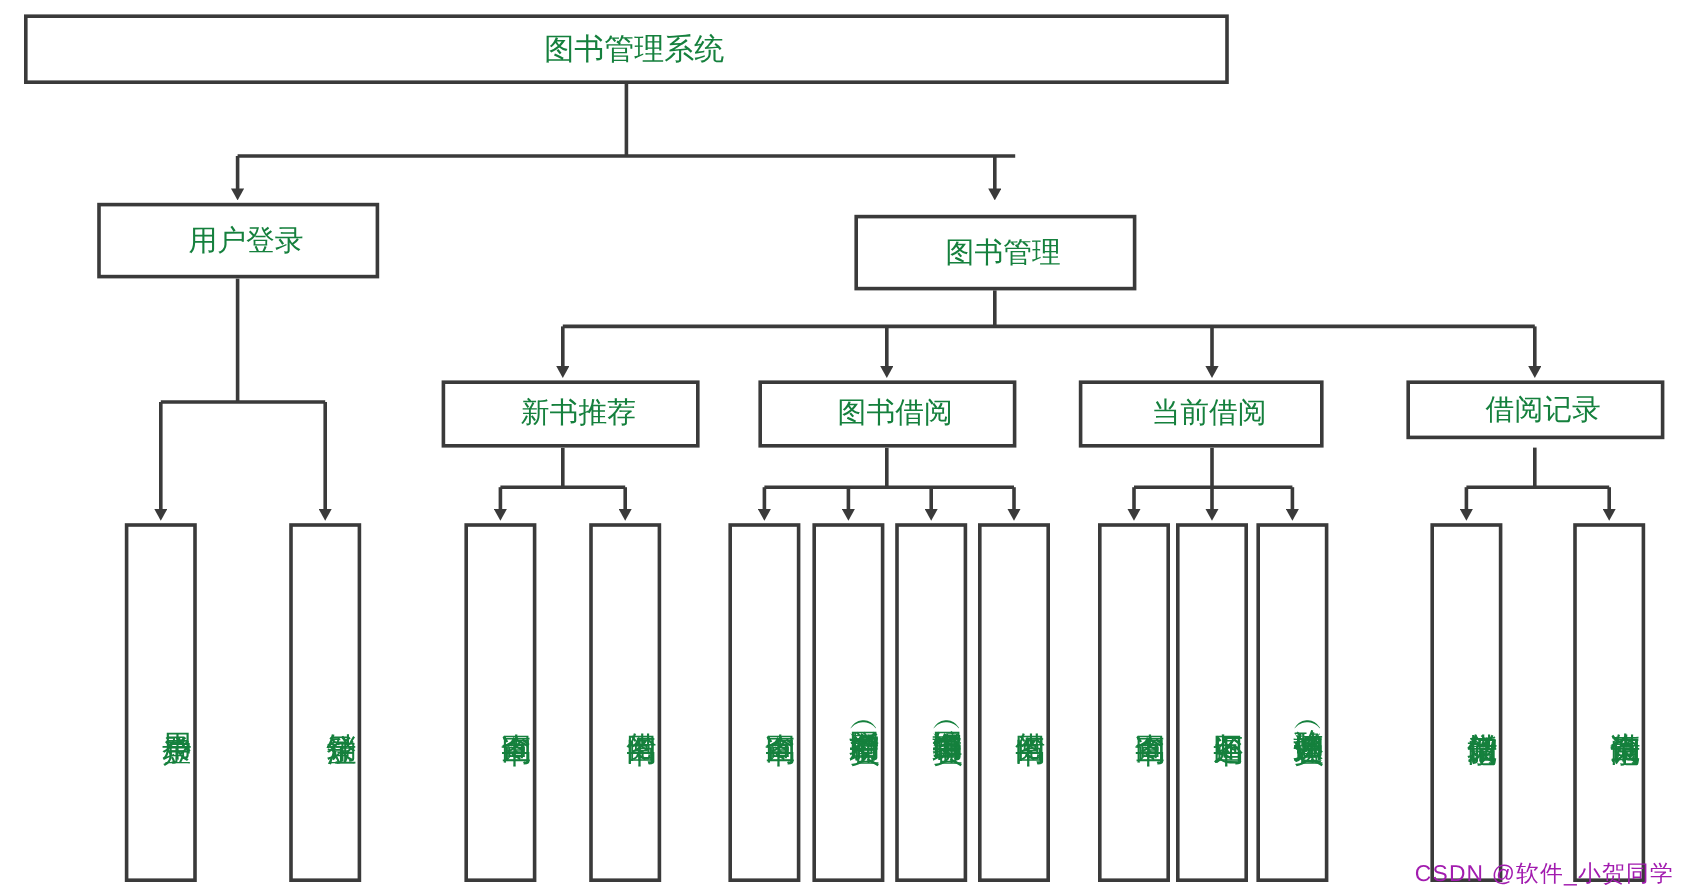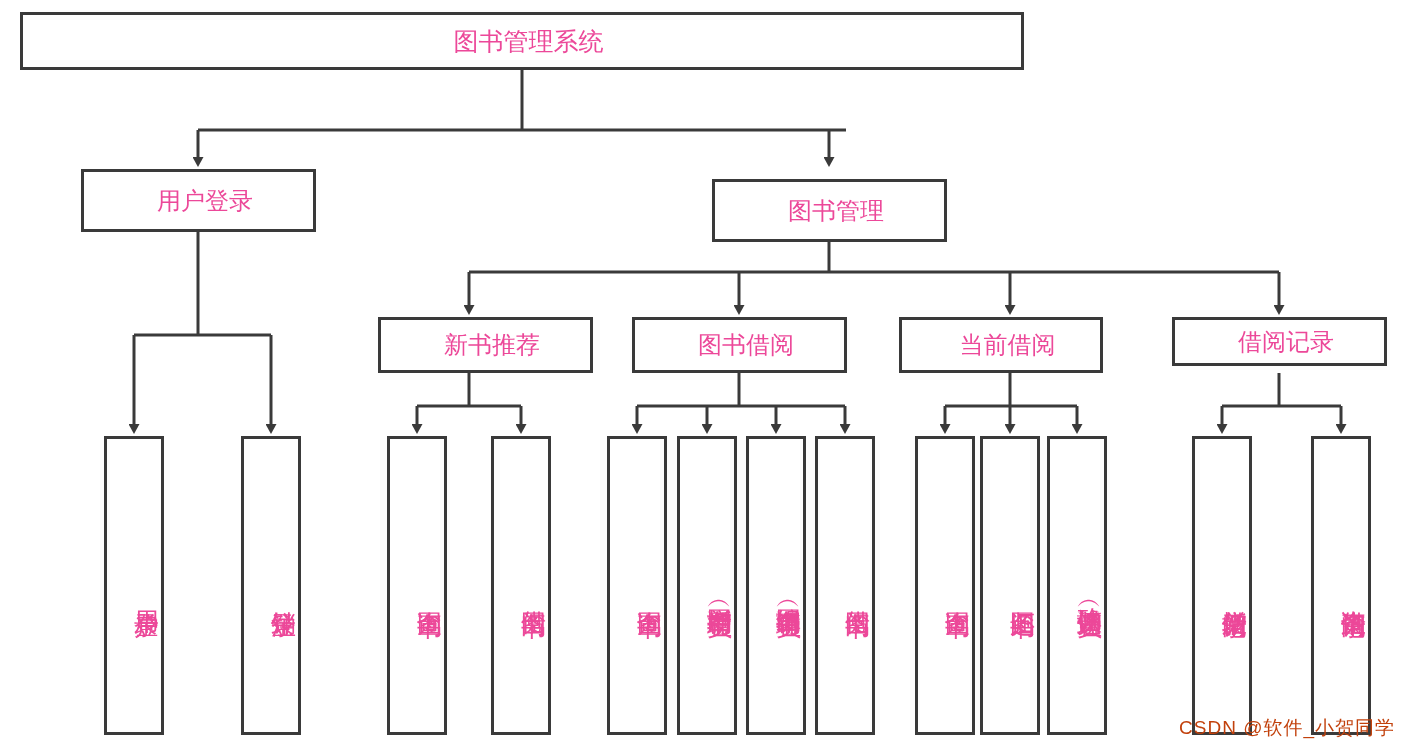--- a/index.html
+++ b/index.html
@@ -26,21 +26,21 @@
     pointer-events: none;
   }
   .node {
     position: absolute;
     box-sizing: border-box;
     background: #ffffff;
     border: 3px solid #3a3a3a;
     display: flex;
     align-items: center;
     justify-content: center;
-    color: #ec4899;
+    color: #15803d;
     text-align: center;
     line-height: 1.15;
     padding-left: 13px;
   }
   .node.root {
     font-size: 25px;
   }
   .node.tier2 {
     font-size: 24px;
   }
@@ -59,21 +59,21 @@
   .node.leaf > span {
     writing-mode: vertical-rl;
     text-orientation: upright;
     display: block;
   }
   .watermark {
     position: absolute;
     right: 10px;
     bottom: 6px;
     font-size: 19px;
-    color: #c2410c;
+    color: #a21caf;
     letter-spacing: 1px;
     white-space: nowrap;
   }
 </style>
 </head>
 <body>
 
 <div id="canvas">
 
   <svg id="edges" viewBox="0 0 1405 747" xmlns="http://www.w3.org/2000/svg">
@@ -130,21 +130,21 @@
     <span>图书管理系统</span>
   </div>
 
   <div class="node tier2" style="left:81px; top:169px; width:235px; height:63px;">
     <span>用户登录</span>
   </div>
   <div class="node tier2" style="left:712px; top:179px; width:235px; height:63px;">
     <span>图书管理</span>
   </div>
 
-  <div class="node tier3" style="left:378px; top:317px; width:215px; height:56px;">
+  <div class="node tier3" style="left:368px; top:317px; width:215px; height:56px;">
     <span>新书推荐</span>
   </div>
   <div class="node tier3" style="left:632px; top:317px; width:215px; height:56px;">
     <span>图书借阅</span>
   </div>
   <div class="node tier3" style="left:899px; top:317px; width:204px; height:56px;">
     <span>当前借阅</span>
   </div>
   <div class="node tier3" style="left:1172px; top:317px; width:215px; height:49px;">
     <span>借阅记录</span>

